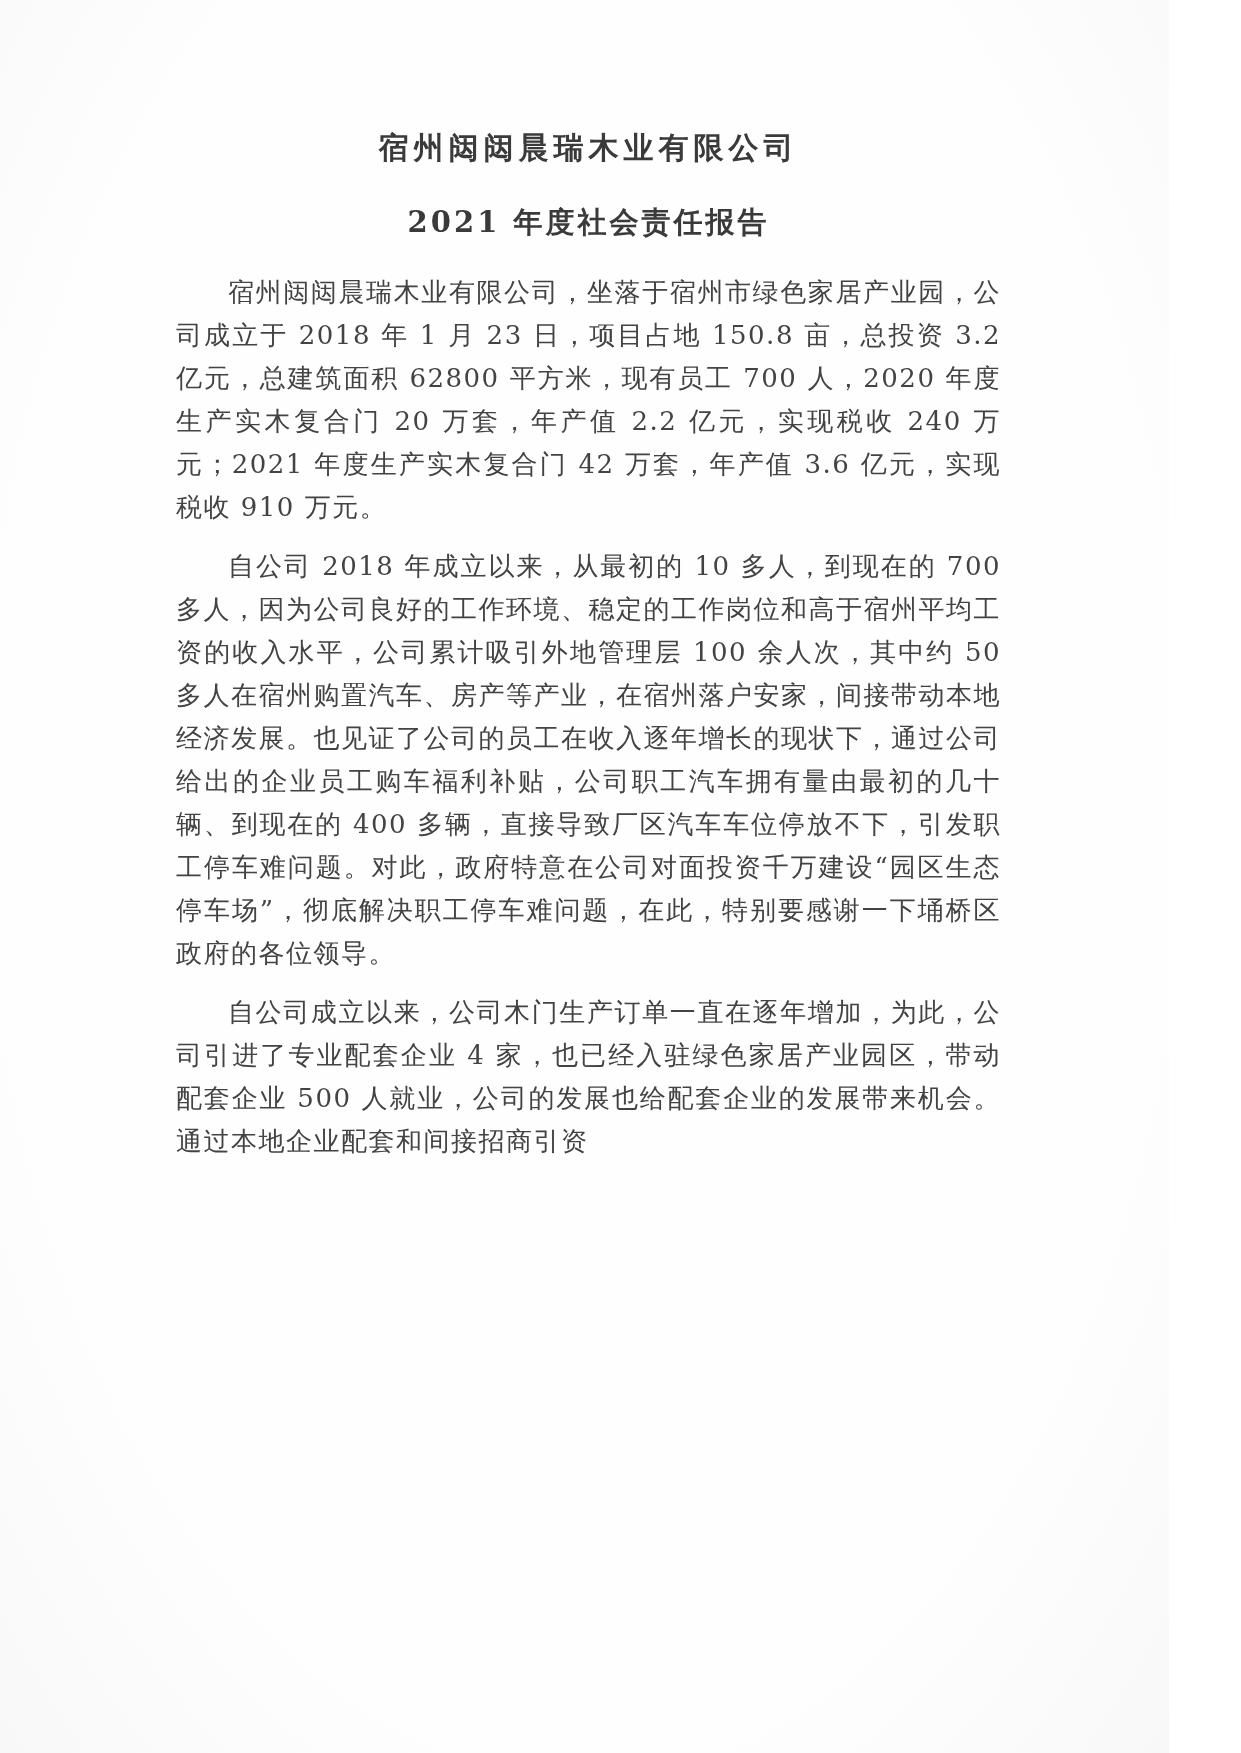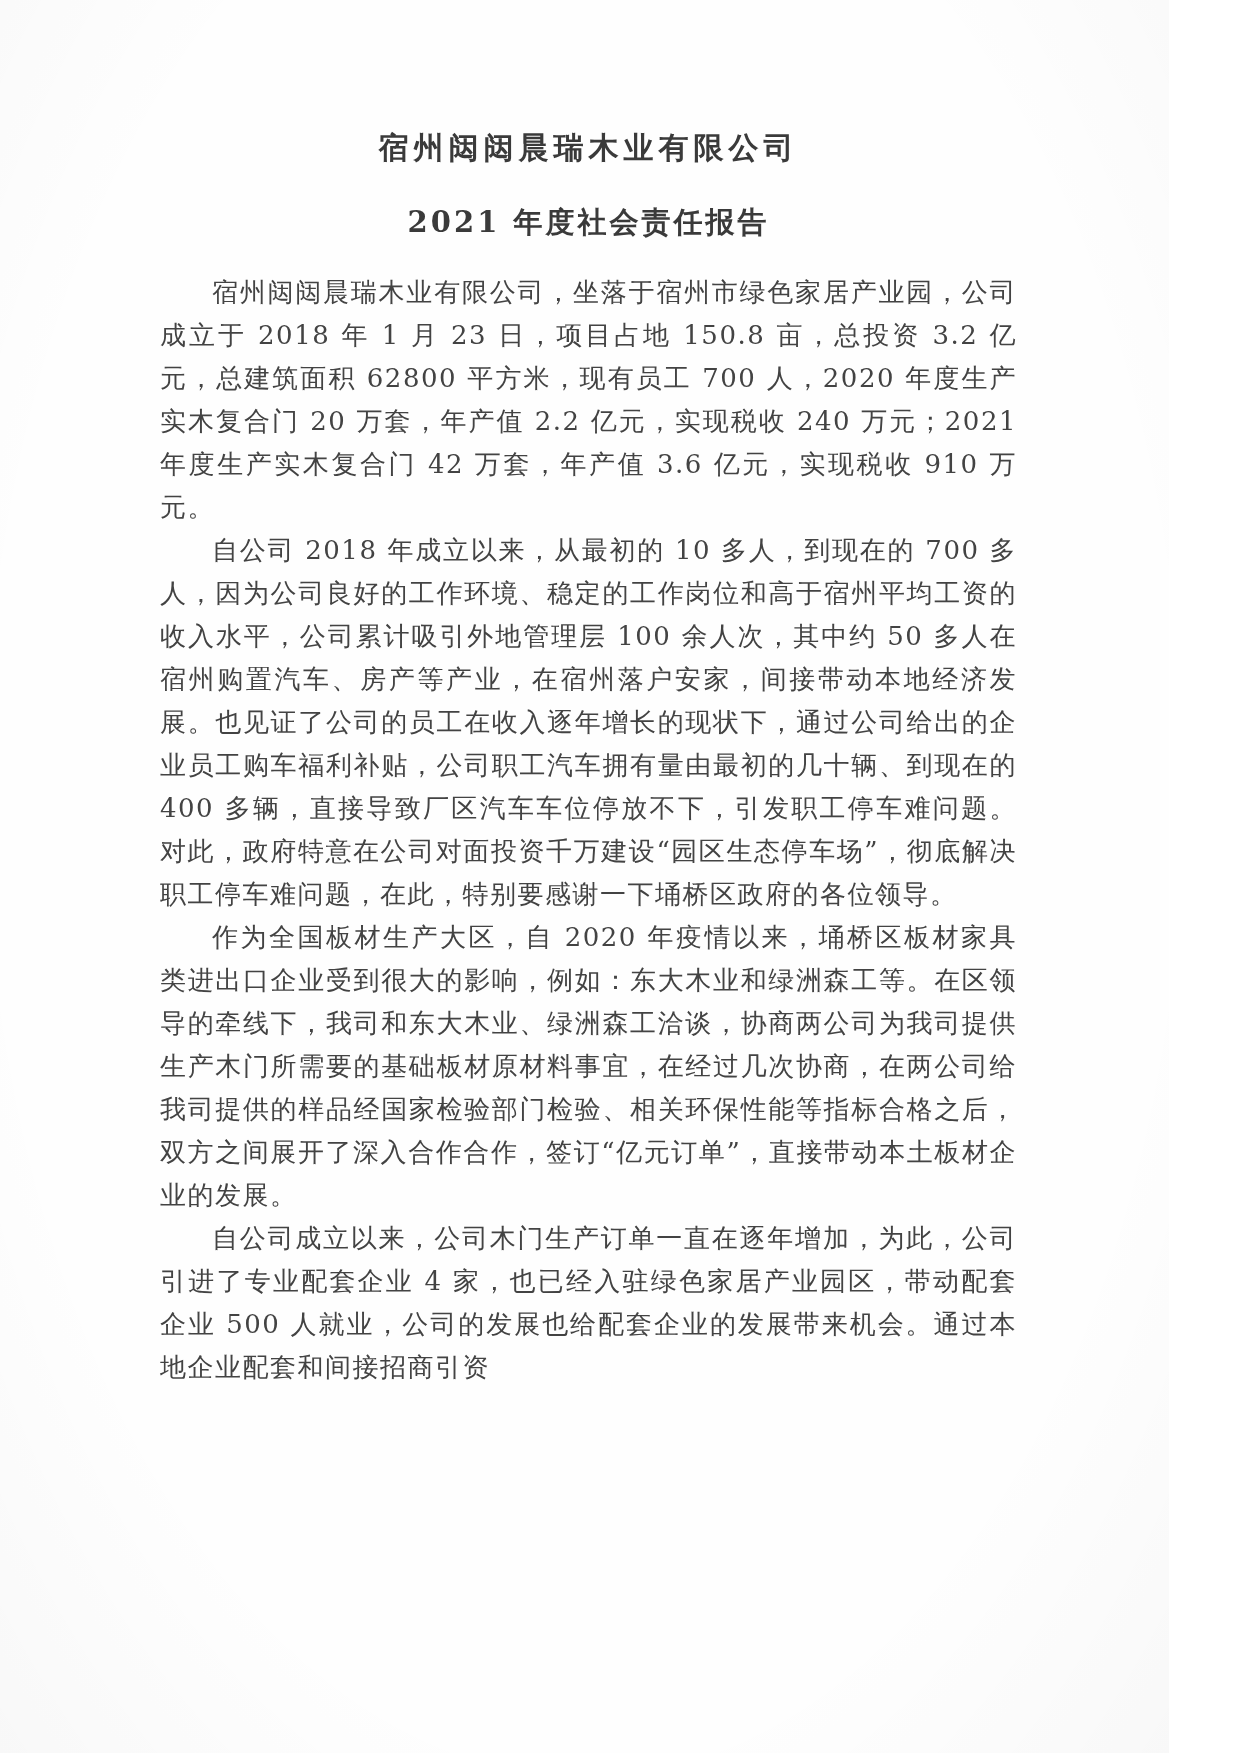--- a/index.html
+++ b/index.html
@@ -30,34 +30,33 @@
   }
   .doc-subtitle {
     margin: 16px 0 28px 0;
     text-align: center;
     font-size: 29px;
     font-weight: 600;
     letter-spacing: 3px;
     color: #3a3a3a;
   }
   .doc-body p {
-    margin: 0;
+    margin: 16px;
     font-size: 26px;
     line-height: 43px;
     letter-spacing: 1.5px;
     text-align: justify;
     text-indent: 2em;
     color: #434343;
   }
 </style>
 </head>
 <body>
 
 <div class="page">
   <h1 class="doc-title">宿州闼闼晨瑞木业有限公司</h1>
   <h2 class="doc-subtitle">2021 年度社会责任报告</h2>
   <div class="doc-body">
     <p>宿州闼闼晨瑞木业有限公司，坐落于宿州市绿色家居产业园，公司成立于 2018 年 1 月 23 日，项目占地 150.8 亩，总投资 3.2 亿元，总建筑面积 62800 平方米，现有员工 700 人，2020 年度生产实木复合门 20 万套，年产值 2.2 亿元，实现税收 240 万元；2021 年度生产实木复合门 42 万套，年产值 3.6 亿元，实现税收 910 万元。</p>
     <p>自公司 2018 年成立以来，从最初的 10 多人，到现在的 700 多人，因为公司良好的工作环境、稳定的工作岗位和高于宿州平均工资的收入水平，公司累计吸引外地管理层 100 余人次，其中约 50 多人在宿州购置汽车、房产等产业，在宿州落户安家，间接带动本地经济发展。也见证了公司的员工在收入逐年增长的现状下，通过公司给出的企业员工购车福利补贴，公司职工汽车拥有量由最初的几十辆、到现在的 400 多辆，直接导致厂区汽车车位停放不下，引发职工停车难问题。对此，政府特意在公司对面投资千万建设“园区生态停车场”，彻底解决职工停车难问题，在此，特别要感谢一下埇桥区政府的各位领导。</p>
-    <p>作为全国板材生产大区，自 2020 年疫情以来，埇桥区板材家具类进出口企业受到很大的影响，例如：东大木业和绿洲森工等。在区领导的牵线下，我司和东大木业、绿洲森工洽谈，协商两公司为我司提供生产木门所需要的基础板材原材料事宜，在经过几次协商，在两公司给我司提供的样品经国家检验部门检验、相关环保性能等指标合格之后，双方之间展开了深入合作合作，签订“亿元订单”，直接带动本土板材企业的发展。</p>
     <p>自公司成立以来，公司木门生产订单一直在逐年增加，为此，公司引进了专业配套企业 4 家，也已经入驻绿色家居产业园区，带动配套企业 500 人就业，公司的发展也给配套企业的发展带来机会。通过本地企业配套和间接招商引资</p>
   </div>
 </div>
 
 </body></html>

